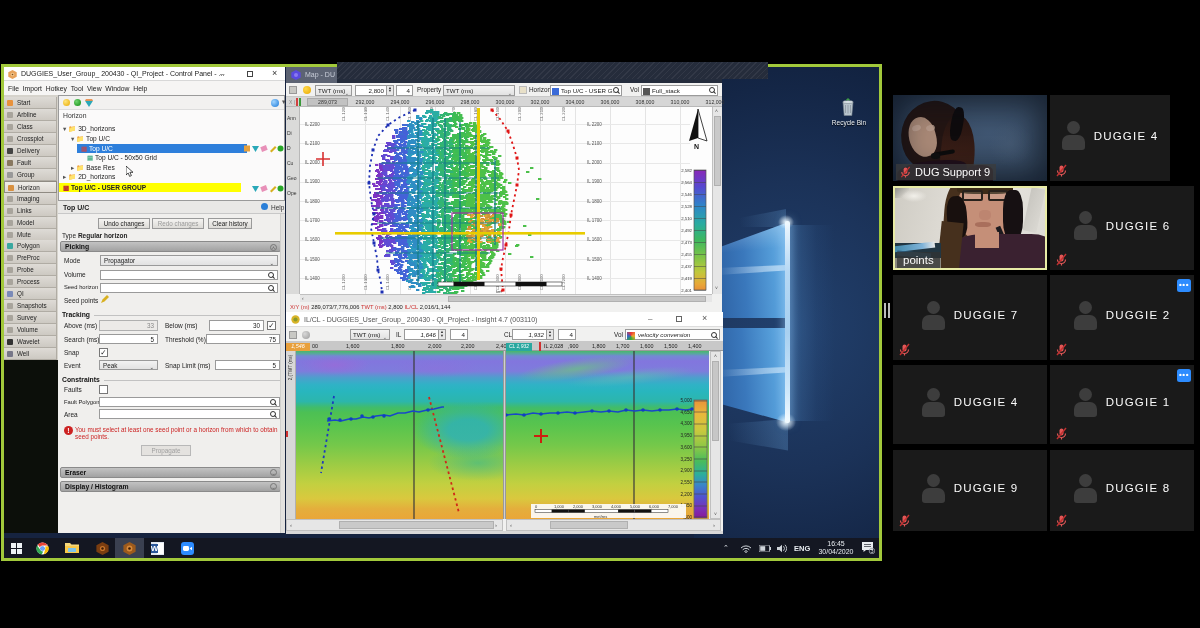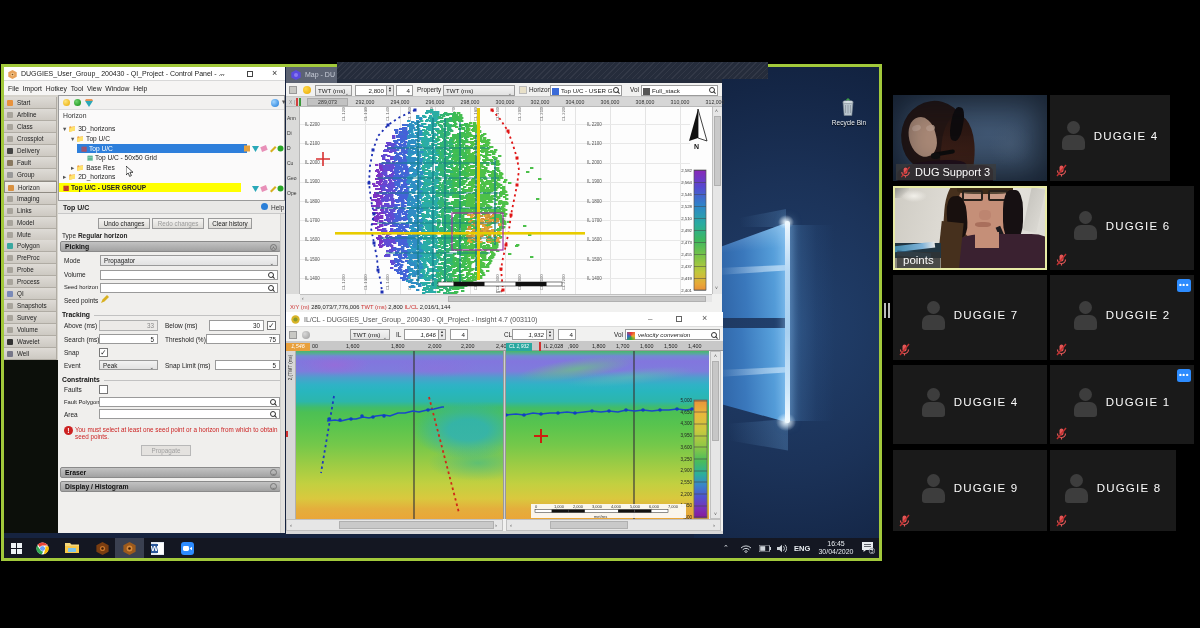--- a/index.html
+++ b/index.html
@@ -686,21 +686,21 @@
   <div class="a" style="left:38px;top:58px;width:9px;height:6px;background:#101010;border-radius:40%"></div>
   <div class="a" style="left:4px;top:66px;width:70px;height:22px;background:#200f1a;border-radius:50% 30% 0 0;transform:rotate(-4deg)"></div>
   <div class="a" style="left:74px;top:70px;width:26px;height:16px;background:#2a1220;border-radius:40% 40% 0 0"></div>
   <div class="a" style="left:0;top:0;width:100%;height:100%;box-shadow:inset 0 0 26px 10px rgba(10,14,24,.55)"></div>
   <div class="a" style="left:3px;top:69px;height:16px;background:rgba(60,60,60,.72);display:flex;align-items:center;padding:0 6px 0 4px">
     <svg width="11" height="12" viewBox="0 0 11 13" style="margin-right:4px">
         <rect x="3.5" y="1.5" width="4" height="7" rx="2" fill="#e15757"></rect>
         <path d="M1.5 6.5a4 4 0 0 0 8 0M5.5 10.5v2" stroke="#e15757" stroke-width="1.2" fill="none"></path>
         <path d="M1 12 10 1" stroke="#c03030" stroke-width="1.4"></path>
       </svg>
-    <span style="color:#fafafa;font-size:11px">DUG Support 3</span>
+    <span style="color:#fafafa;font-size:11px">DUG Support 9</span>
   </div>
 </div>
 
 <div class="tile" style="left:893px;top:185.5px;width:154px;height:84px;border:2px solid #e8eba6;overflow:hidden">
   <div class="a" style="left:0;top:0;width:100%;height:100%;background:linear-gradient(100deg,#cfccc4 0%,#dcd9d2 30%,#e6e4de 62%,#dcdad4 100%)"></div>
   <div class="a" style="left:6px;top:2px;width:26px;height:12px;background:radial-gradient(closest-side,#f2f0ea,transparent)"></div>
   <div class="a" style="left:0;top:0;width:14px;height:10px;background:linear-gradient(135deg,#90908c 0%,transparent 70%)"></div>
   <div class="a" style="left:132px;top:0px;width:14px;height:44px;background:linear-gradient(100deg,#c8c6c0,#dad8d2);transform:rotate(12deg)"></div>
   <div class="a" style="left:48px;top:-4px;width:34px;height:92px;background:#46301d;border-radius:30% 20% 20% 10%;transform:rotate(4deg)"></div>
   <div class="a" style="left:62px;top:-10px;width:58px;height:64px;background:#c58f78;border-radius:46% 46% 44% 46%"></div>
@@ -813,21 +813,21 @@
       </span>
       <span class="tname">DUGGIE 1</span>
     </div>
     <svg class="mic" style="left:6px;bottom:4px" width="11" height="13" viewBox="0 0 11 13">
       <rect x="3.5" y="1.5" width="4" height="7" rx="2" fill="#e15757"></rect>
       <path d="M1.5 6.5a4 4 0 0 0 8 0M5.5 10.5v2" stroke="#e15757" stroke-width="1.2" fill="none"></path>
       <path d="M1 12 10 1" stroke="#c03030" stroke-width="1.4"></path>
     </svg>
     <div class="dots3" style="right:3px;top:4px">•••</div>
   </div>
-<div class="tile" style="left:1050px;top:449.5px;width:126px;height:81.5px">
+<div class="tile" style="left:1050px;top:449.5px;width:144px;height:81.5px">
     <div class="ct">
       <span class="sil">
         <span class="h"></span>
         <span class="b"></span>
       </span>
       <span class="tname">DUGGIE 8</span>
     </div>
     <svg class="mic" style="left:6px;bottom:4px" width="11" height="13" viewBox="0 0 11 13">
       <rect x="3.5" y="1.5" width="4" height="7" rx="2" fill="#e15757"></rect>
       <path d="M1.5 6.5a4 4 0 0 0 8 0M5.5 10.5v2" stroke="#e15757" stroke-width="1.2" fill="none"></path>

